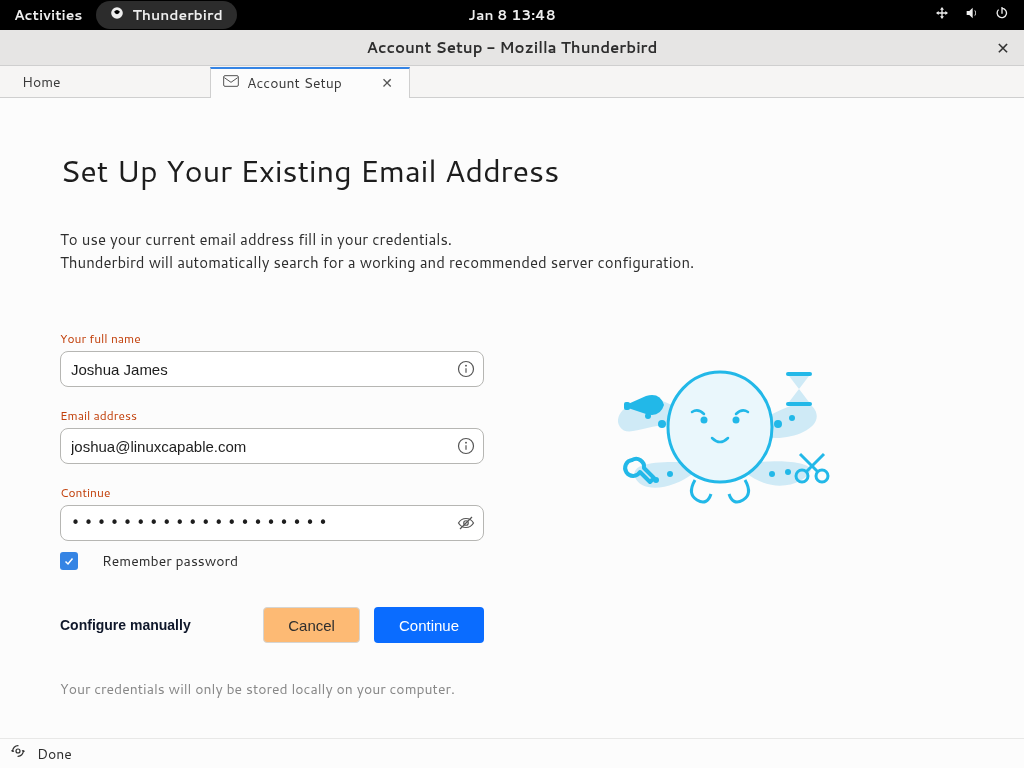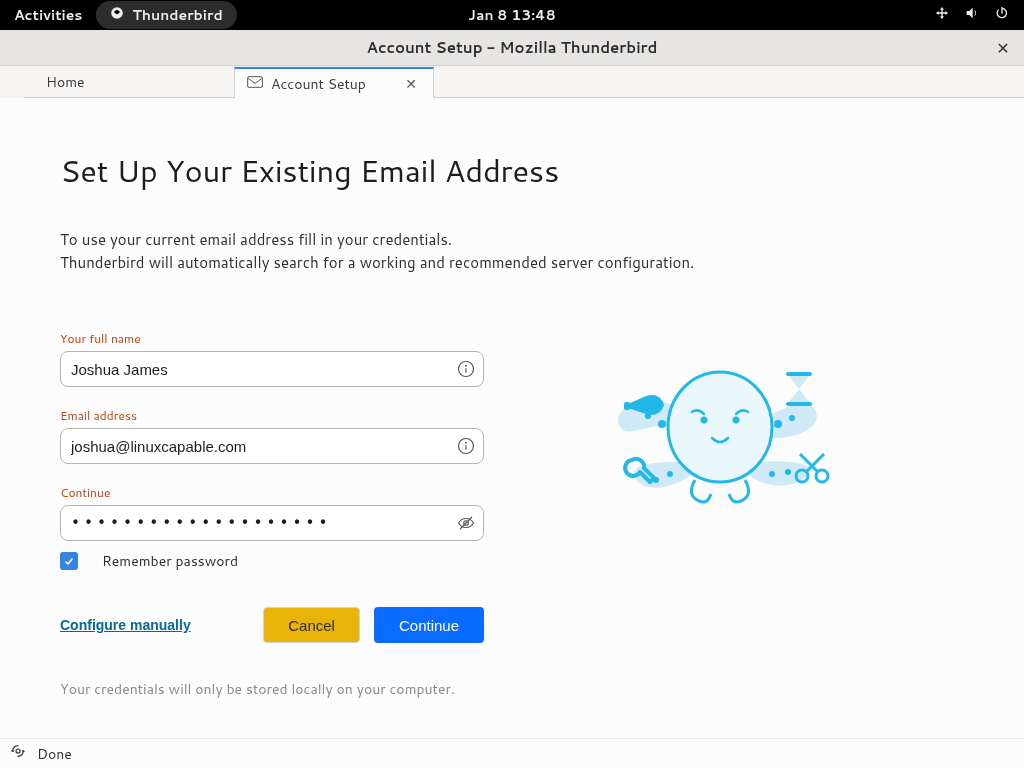--- a/index.html
+++ b/index.html
@@ -10,21 +10,21 @@
   .topbar .activities { cursor: pointer; }
   .topbar .app-pill { display: flex; align-items: center; gap: 8px; background: #2c2c2c; border-radius: 14px; padding: 4px 14px; }
   .topbar .app-pill svg { width: 14px; height: 14px; }
   .topbar .tb-center { position: absolute; left: 0; right: 0; text-align: center; pointer-events: none; }
   .topbar .tb-right { margin-left: auto; display: flex; align-items: center; gap: 14px; padding-right: 14px; }
   .topbar .tb-right svg { width: 16px; height: 16px; fill: #eee; }
   
   .win-title { height: 36px; background: #e6e5e4; border-bottom: 1px solid #cfcfcf; display: flex; align-items: center; justify-content: center; position: relative; font-weight: 700; font-size: 15px; color: #2e2e2e; }
   .win-title .close { position: absolute; right: 10px; top: 6px; width: 22px; height: 22px; display: flex; align-items: center; justify-content: center; cursor: pointer; font-size: 16px; color: #333; }
   
-  .tabstrip { height: 32px; background: #f6f5f4; border-bottom: 1px solid #cfcfcf; display: flex; align-items: flex-start; padding-left: 10px; font-size: 14px; margin-left: 24px; }
+  .tabstrip { height: 32px; background: #f6f5f4; border-bottom: 1px solid #cfcfcf; display: flex; align-items: center; padding-left: 10px; font-size: 14px; }
   .tab { height: 32px; min-width: 200px; display: flex; align-items: center; gap: 8px; padding: 0 12px; border: 1px solid transparent; border-bottom: none; color: #3a3a3a; cursor: pointer; }
   .tab.inactive { border: none; }
   .tab.active { background: #fcfcfc; border: 1px solid #cfcfcf; border-top: 2px solid #3584e4; border-bottom: 1px solid #fcfcfc; position: relative; top: 1px; }
   .tab .tab-close { margin-left: auto; font-size: 14px; color: #555; padding: 2px 4px; border-radius: 3px; }
   .tab svg { width: 16px; height: 14px; }
   
   .content { position: relative; padding: 50px 4px 0 60px; height: calc(768px - 30px - 36px - 32px - 30px); background: #fcfcfc; }
   h1 { font-size: 31px; font-weight: 400; color: #1d1d1d; margin-bottom: 16px; letter-spacing: -0.3px; }
   .subtitle { font-size: 15px; color: #2e2e2e; line-height: 1.5; margin-bottom: 56px; max-width: 720px; margin-top: 37px; }
   .form { width: 424px; }
@@ -38,27 +38,27 @@
   .input-wrap .field-icon svg { width: 18px; height: 18px; stroke: #555; fill: none; stroke-width: 1.6; }
   .password-wrap { margin-bottom: 10px; }
   .pw-dots { letter-spacing: 4px; font-family: monospace; }
   .remember-row { display: flex; align-items: center; gap: 24px; font-size: 14px; color: #2e2e2e; margin-bottom: 36px; }
   .checkbox {
     width: 18px; height: 18px; background: #3584e4; border-radius: 3px; display: flex;
     align-items: center; justify-content: center; cursor: pointer;
   }
   .checkbox svg { width: 12px; height: 12px; stroke: #fff; stroke-width: 3; fill: none; }
   .button-row { display: flex; align-items: center; gap: 14px; width: 424px; }
-  .link-btn { color: #0369a1; font-weight: 700; font-size: 14px; cursor: pointer; background: none; border: none; text-decoration: underline; }
+  .link-btn { color: #0f172a; font-weight: 700; font-size: 14px; cursor: pointer; background: none; border: none; }
   .spacer { flex: 1; }
   .btn {
     height: 36px; padding: 0 24px; border-radius: 4px; font-size: 15px; font-weight: 400;
     border: 1px solid transparent; cursor: pointer;
   }
-  .btn-cancel { background: #eab308; border: 1px solid #d5d5d3; color: #2e2e2e; }
+  .btn-cancel { background: #fdba74; border: 1px solid #d5d5d3; color: #2e2e2e; }
   .btn-primary { background: #0a6cff; color: #fff; }
   .note { margin-top: 36px; font-size: 14px; color: #888; }
   
   .illu { position: absolute; left: 600px; top: 234px; width: 240px; height: 200px; }
   
   .statusbar { position: absolute; left: 0; bottom: 0; width: 100%; height: 30px; background: #fcfcfc; border-top: 1px solid #e8e8e7; display: flex; align-items: center; gap: 11px; padding: 0 10px; font-size: 14px; color: #2e2e2e; }
   .statusbar svg { width: 16px; height: 16px; }
 </style>
 </head>
 <body>

